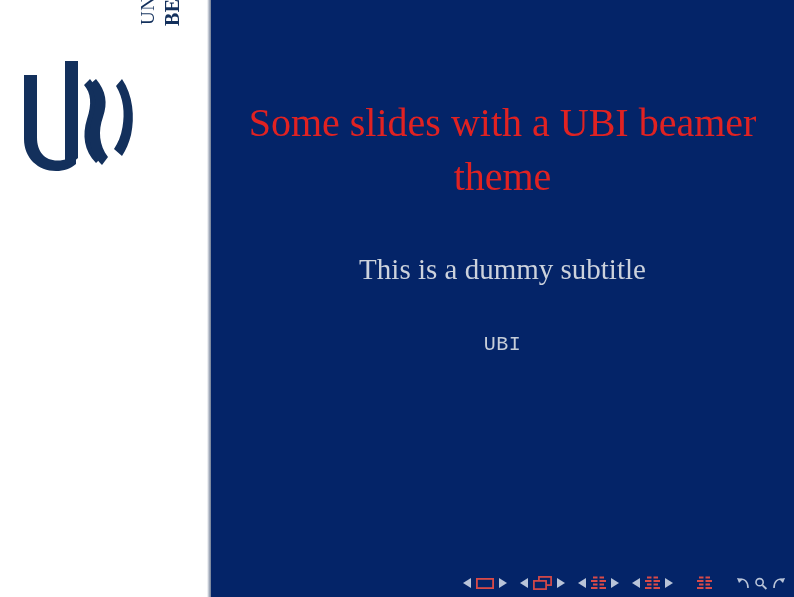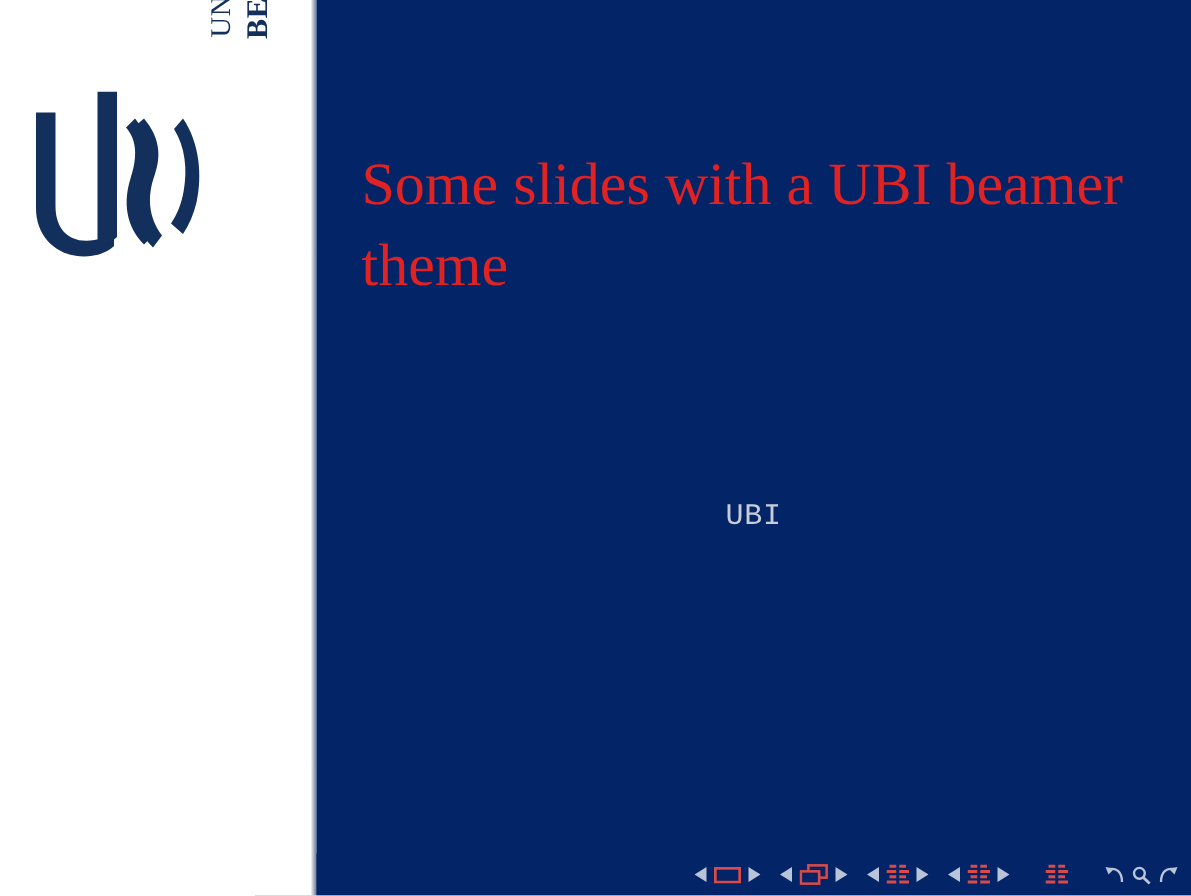--- a/index.html
+++ b/index.html
@@ -90,21 +90,21 @@
     width: 583px;
     height: 597px;
     background: #042468;
   }
 
   .title-area {
     position: absolute;
     left: 0;
     top: 96px;
     width: 583px;
-    text-align: left;
+    text-align: center;
   }
   .slide-title {
     color: #e02222;
     font-family: "Liberation Serif", serif;
     font-size: 40px;
     font-weight: 400;
     line-height: 1.36;
     margin: 0;
     padding: 0 30px;
   }
@@ -202,20 +202,21 @@
   </div>
 
   <div class="sidebar-divider"></div>
 
   <div class="main">
 
     <div class="title-area">
       <h1 class="slide-title">Some slides with a UBI beamer theme</h1>
     </div>
 
+    <div class="slide-subtitle">This is a dummy subtitle</div>
 
     <div class="slide-author">UBI</div>
 
     <div class="navbar">
 
       <div class="nav-group">
         <span class="nav-btn">
           <svg width="9" height="10" viewBox="0 0 9 10">
               <polygon points="8,0 8,10 0,5" fill="#b9c4d8"></polygon>
             </svg>

